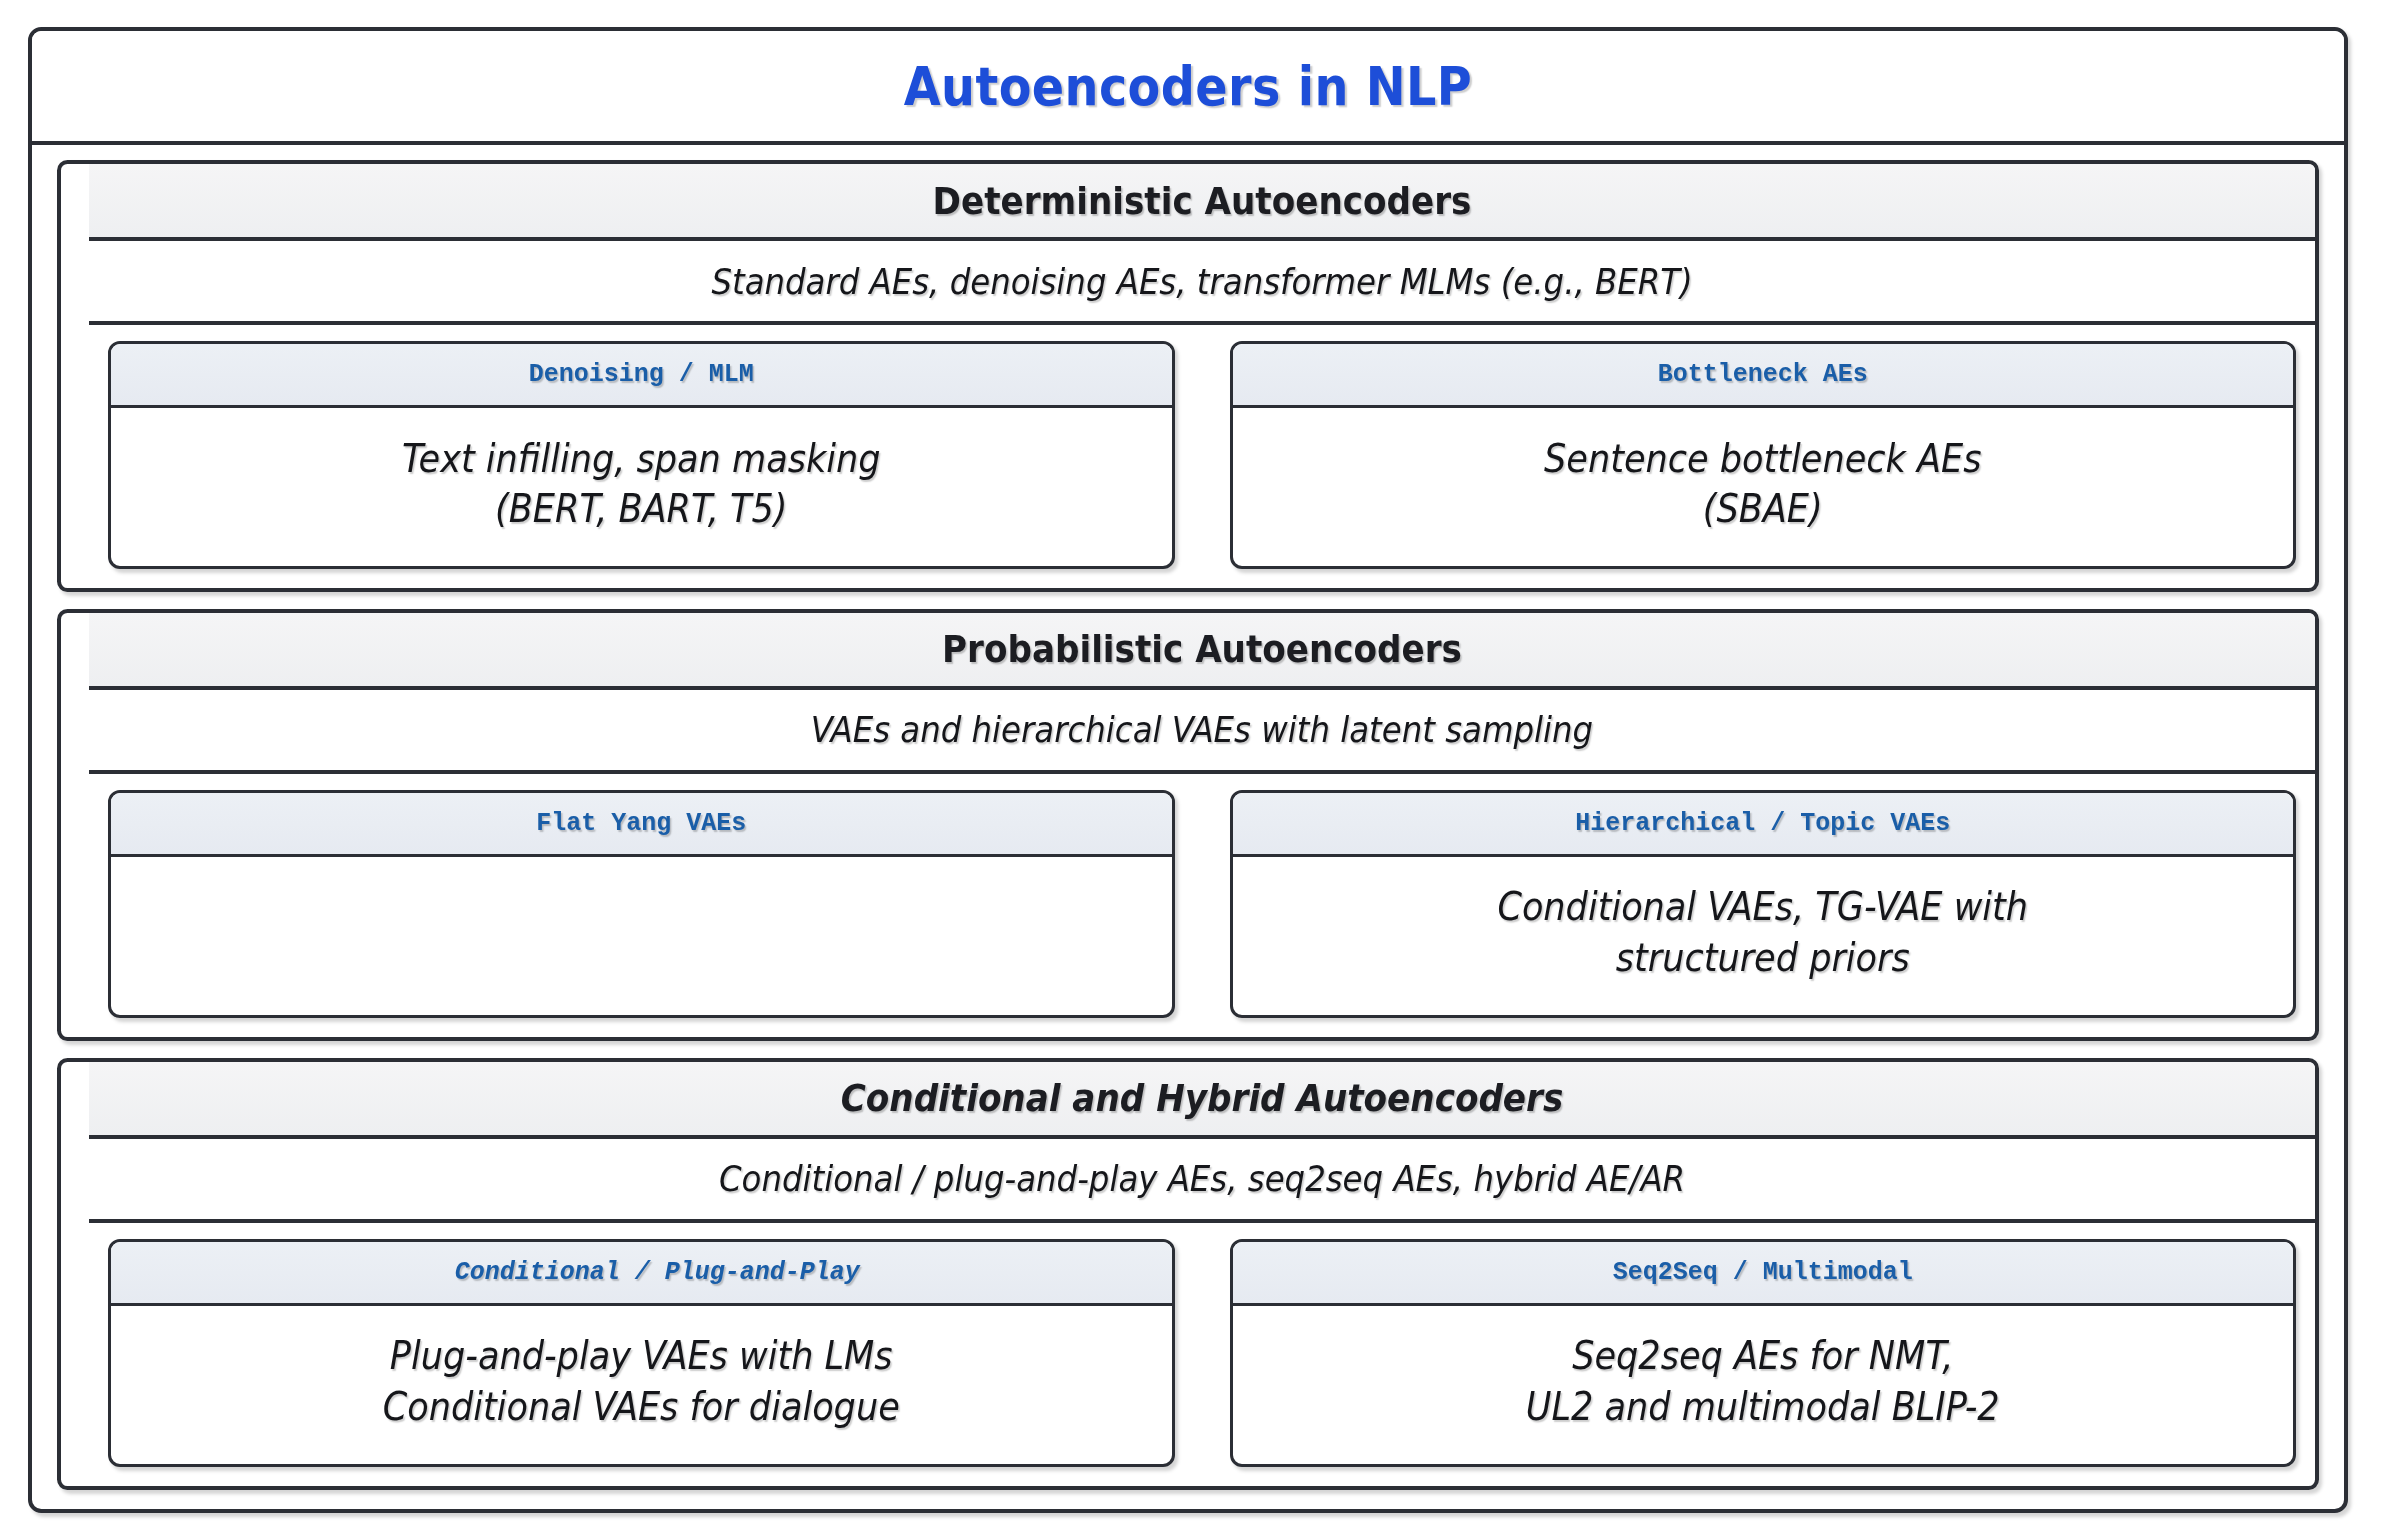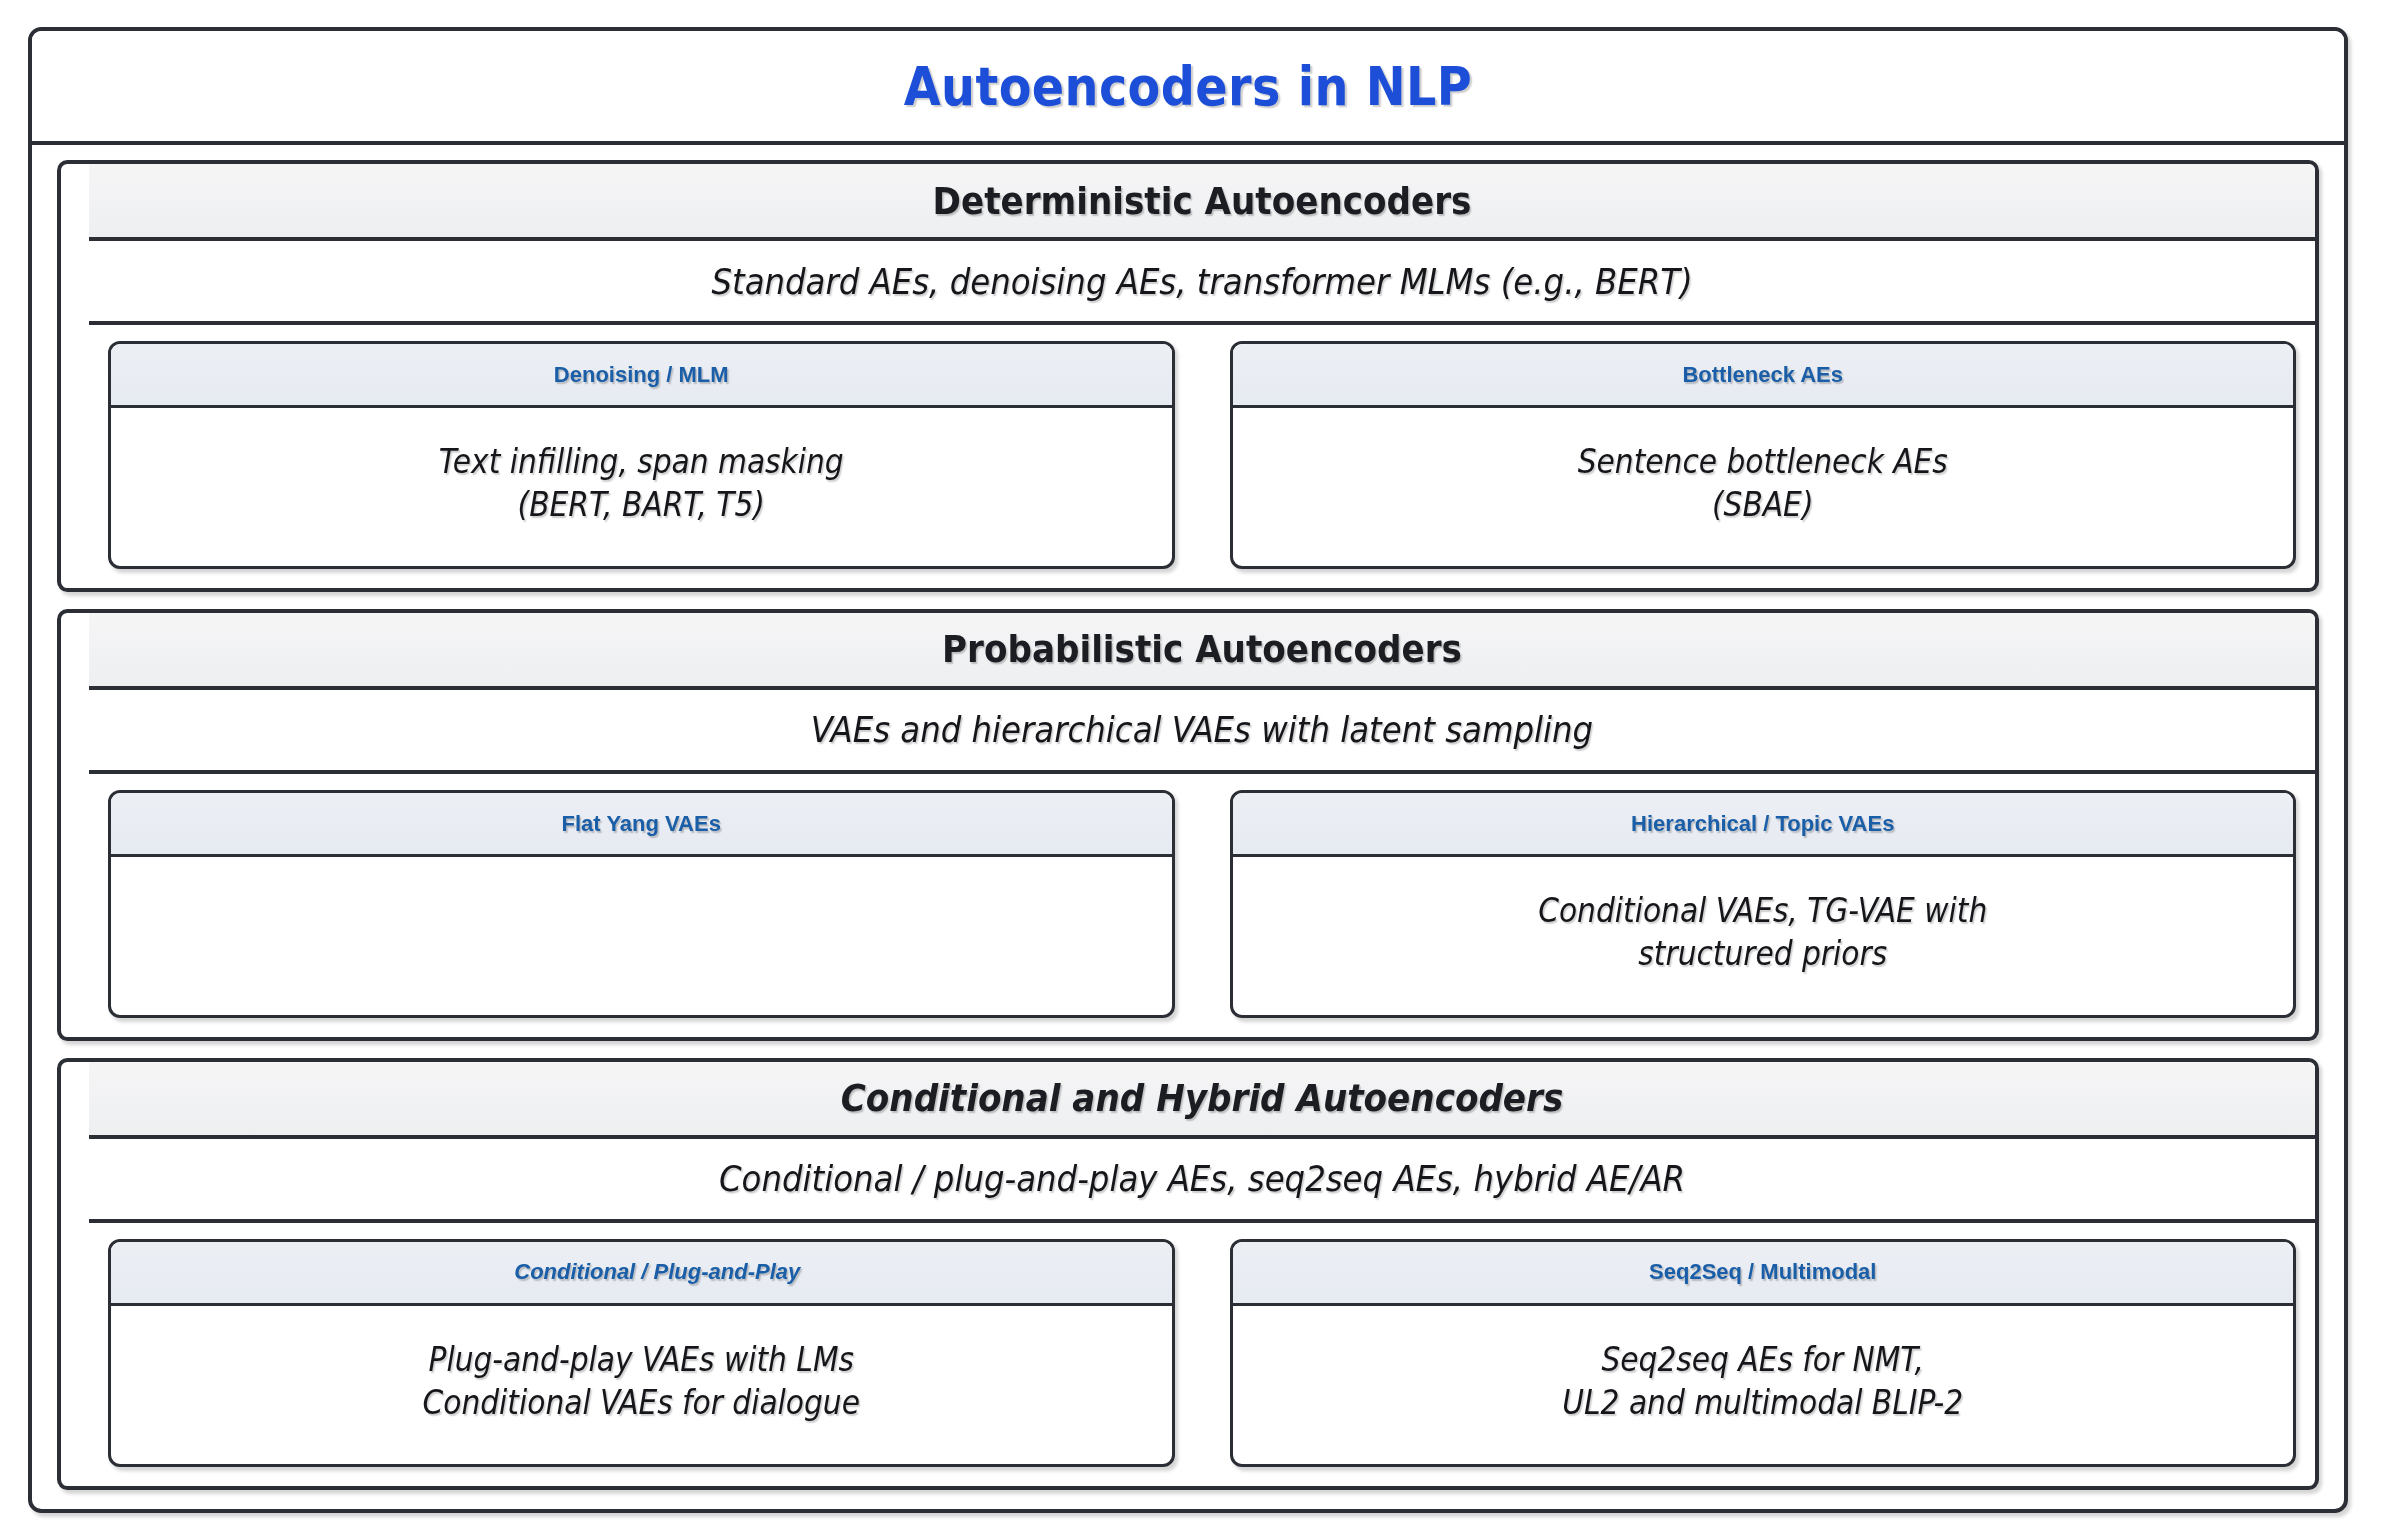--- a/index.html
+++ b/index.html
@@ -135,45 +135,45 @@
   }
   .subcard-header {
     flex: 0 0 61px;
     background: linear-gradient(180deg,#ecf0f5 0%,#e6eaf1 100%);
     border-bottom: 3.7px solid #2b2e35;
     display: flex;
     align-items: center;
     justify-content: center;
   }
   .subcard-header-text {
-    font-family: Liberation Sans, sans-serif;
+    font-family: Liberation Mono, monospace;
     font-stretch: condensed;
     font-weight: 700;
-    font-size: 22px;
+    font-size: 25px;
     color: #1a5ea8;
     text-shadow: 1.5px 1.5px 1.5px rgba(0,0,0,0.22);
     white-space: nowrap;
   }
   .subcard-header-text.italic { font-style: italic; margin-left: 32px; }
 
   .subcard-body {
     flex: 1 1 auto;
     display: flex;
     flex-direction: column;
     align-items: center;
     justify-content: center;
     padding: 4.4px 13.3px 10.4px 13.3px;
     box-sizing: border-box;
   }
   .subcard-line {
     font-family: "DejaVu Sans Condensed", "Liberation Sans Narrow", "Liberation Sans", sans-serif;
     font-stretch: condensed;
     font-weight: 400;
     font-style: italic;
-    font-size: 33px;
+    font-size: 39px;
     line-height: 1.30;
     color: #15161a;
     text-shadow: 1.5px 1.5px 1.5px rgba(0,0,0,0.20);
     text-align: center;
     white-space: nowrap;
   }
 </style>
 </head>
 <body>
 

